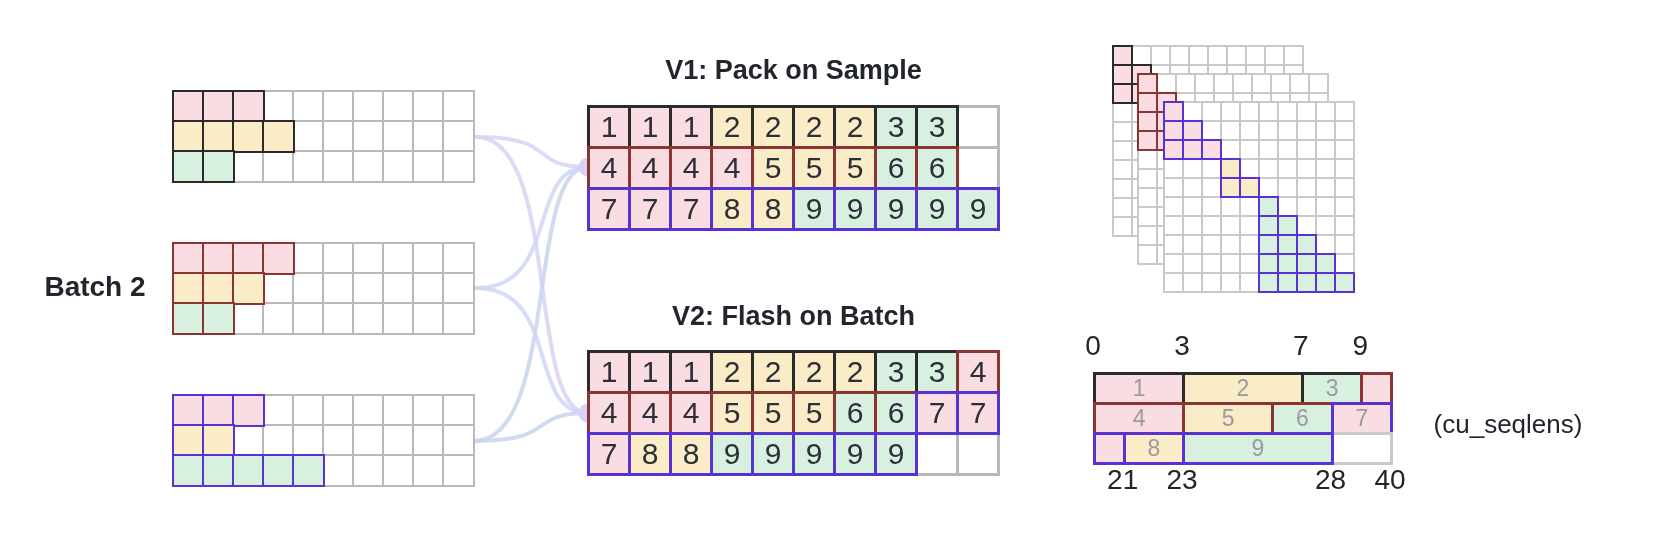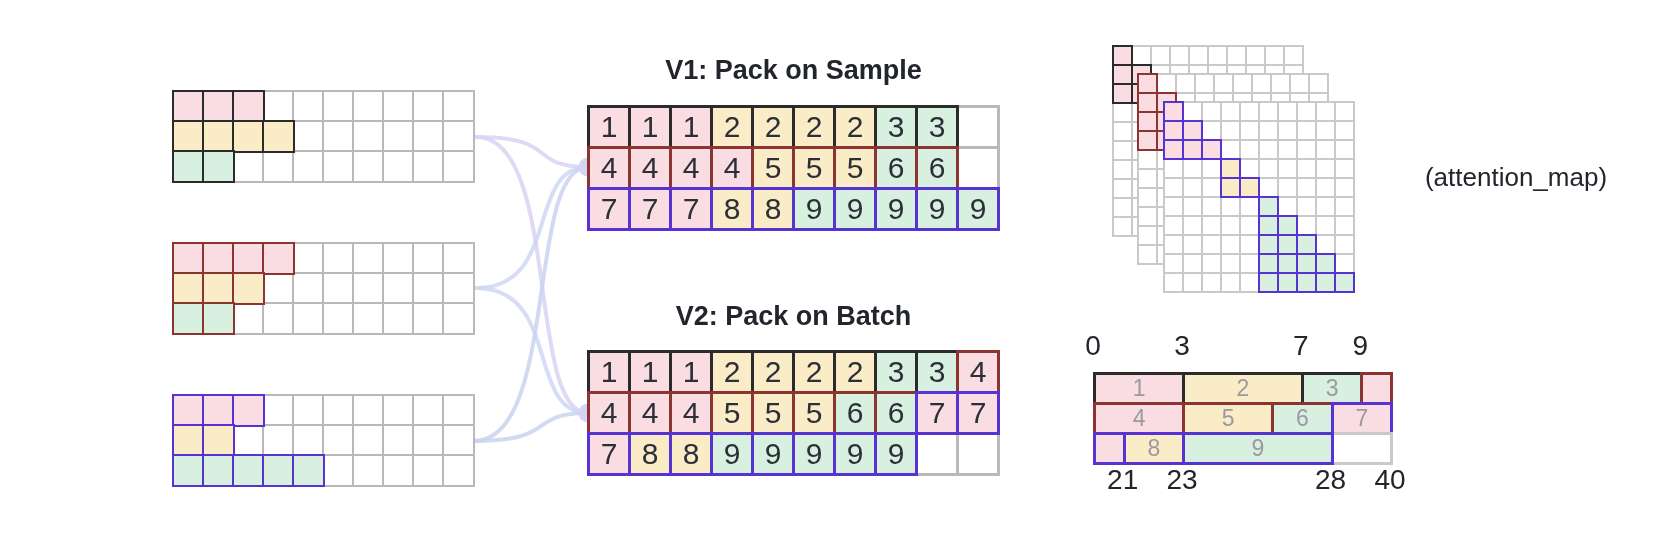--- a/index.html
+++ b/index.html
@@ -104,20 +104,21 @@
         <div class="bcell" style="background: rgb(255, 255, 255); border-color: rgb(185, 185, 185); z-index: 1;"></div>
         <div class="bcell" style="background: rgb(255, 255, 255); border-color: rgb(185, 185, 185); z-index: 1;"></div>
         <div class="bcell" style="background: rgb(255, 255, 255); border-color: rgb(185, 185, 185); z-index: 1;"></div>
         <div class="bcell" style="background: rgb(255, 255, 255); border-color: rgb(185, 185, 185); z-index: 1;"></div>
         <div class="bcell" style="background: rgb(255, 255, 255); border-color: rgb(185, 185, 185); z-index: 1;"></div>
         <div class="bcell" style="background: rgb(255, 255, 255); border-color: rgb(185, 185, 185); z-index: 1;"></div>
         <div class="bcell" style="background: rgb(255, 255, 255); border-color: rgb(185, 185, 185); z-index: 1;"></div>
         <div class="bcell" style="background: rgb(255, 255, 255); border-color: rgb(185, 185, 185); z-index: 1;"></div>
       </div>
     </div>
+  <div class="batch-label" id="batch-label-1">Batch 2</div>
   <div class="grid" id="batch-grid-1">
       <div class="grow">
         <div class="bcell" style="background: rgb(250, 221, 226); border-color: rgb(140, 52, 49); z-index: 2;"></div>
         <div class="bcell" style="background: rgb(250, 221, 226); border-color: rgb(140, 52, 49); z-index: 2;"></div>
         <div class="bcell" style="background: rgb(250, 221, 226); border-color: rgb(140, 52, 49); z-index: 2;"></div>
         <div class="bcell" style="background: rgb(250, 221, 226); border-color: rgb(140, 52, 49); z-index: 2;"></div>
         <div class="bcell" style="background: rgb(255, 255, 255); border-color: rgb(185, 185, 185); z-index: 1;"></div>
         <div class="bcell" style="background: rgb(255, 255, 255); border-color: rgb(185, 185, 185); z-index: 1;"></div>
         <div class="bcell" style="background: rgb(255, 255, 255); border-color: rgb(185, 185, 185); z-index: 1;"></div>
         <div class="bcell" style="background: rgb(255, 255, 255); border-color: rgb(185, 185, 185); z-index: 1;"></div>
@@ -277,21 +278,21 @@
         </div>
         <div class="pcell" style="background: rgb(216, 240, 224); border-color: rgb(86, 51, 210); z-index: 2;">
           <span>9</span>
         </div>
         <div class="pcell" style="background: rgb(216, 240, 224); border-color: rgb(86, 51, 210); z-index: 2;">
           <span>9</span>
         </div>
       </div>
     </div>
 
-  <div class="title" id="v2-title">V2: Pack on Batch</div>
+  <div class="title" id="v2-title">V2: Flash on Batch</div>
   <div class="grid packed" id="v2-grid">
       <div class="grow">
         <div class="pcell" style="background: rgb(250, 221, 226); border-color: rgb(43, 43, 43); z-index: 2;">
           <span>1</span>
         </div>
         <div class="pcell" style="background: rgb(250, 221, 226); border-color: rgb(43, 43, 43); z-index: 2;">
           <span>1</span>
         </div>
         <div class="pcell" style="background: rgb(250, 221, 226); border-color: rgb(43, 43, 43); z-index: 2;">
           <span>1</span>
@@ -741,21 +742,20 @@
           <div class="acell" style="background: rgb(255, 255, 255); border-color: rgb(201, 201, 201); z-index: 1;"></div>
           <div class="acell" style="background: rgb(255, 255, 255); border-color: rgb(201, 201, 201); z-index: 1;"></div>
           <div class="acell" style="background: rgb(216, 240, 224); border-color: rgb(86, 51, 210); z-index: 2;"></div>
           <div class="acell" style="background: rgb(216, 240, 224); border-color: rgb(86, 51, 210); z-index: 2;"></div>
           <div class="acell" style="background: rgb(216, 240, 224); border-color: rgb(86, 51, 210); z-index: 2;"></div>
           <div class="acell" style="background: rgb(216, 240, 224); border-color: rgb(86, 51, 210); z-index: 2;"></div>
           <div class="acell" style="background: rgb(216, 240, 224); border-color: rgb(86, 51, 210); z-index: 2;"></div>
         </div>
       </div>
     </div>
-  <div class="side-sub" id="fa1-sub">(attention_map)</div>
 
   <div id="cu-block">
       <div class="cu-row" style="left: 1093px; top: 372px; z-index: 2;">
         <div class="cu-bar" style="width: 92.1px; background: rgb(250, 221, 226); border-color: rgb(43, 43, 43); z-index: 2;">
           <span>1</span>
         </div>
         <div class="cu-bar" style="width: 121.8px; background: rgb(250, 236, 198); border-color: rgb(43, 43, 43); z-index: 2;">
           <span>2</span>
         </div>
         <div class="cu-bar" style="width: 62.4px; background: rgb(216, 240, 224); border-color: rgb(43, 43, 43); z-index: 2;">
@@ -789,13 +789,14 @@
       </div>
       <div class="axis-label" style="left: 1093px; top: 330px;">0</div>
       <div class="axis-label" style="left: 1182.1px; top: 330px;">3</div>
       <div class="axis-label" style="left: 1300.9px; top: 330px;">7</div>
       <div class="axis-label" style="left: 1360.3px; top: 330px;">9</div>
       <div class="axis-label" style="left: 1122.7px; top: 464px;">21</div>
       <div class="axis-label" style="left: 1182.1px; top: 464px;">23</div>
       <div class="axis-label" style="left: 1330.6px; top: 464px;">28</div>
       <div class="axis-label" style="left: 1390px; top: 464px;">40</div>
     </div>
+  <div class="side-sub" id="fa2-sub">(cu_seqlens)</div>
 </div>
 
 </body></html>

